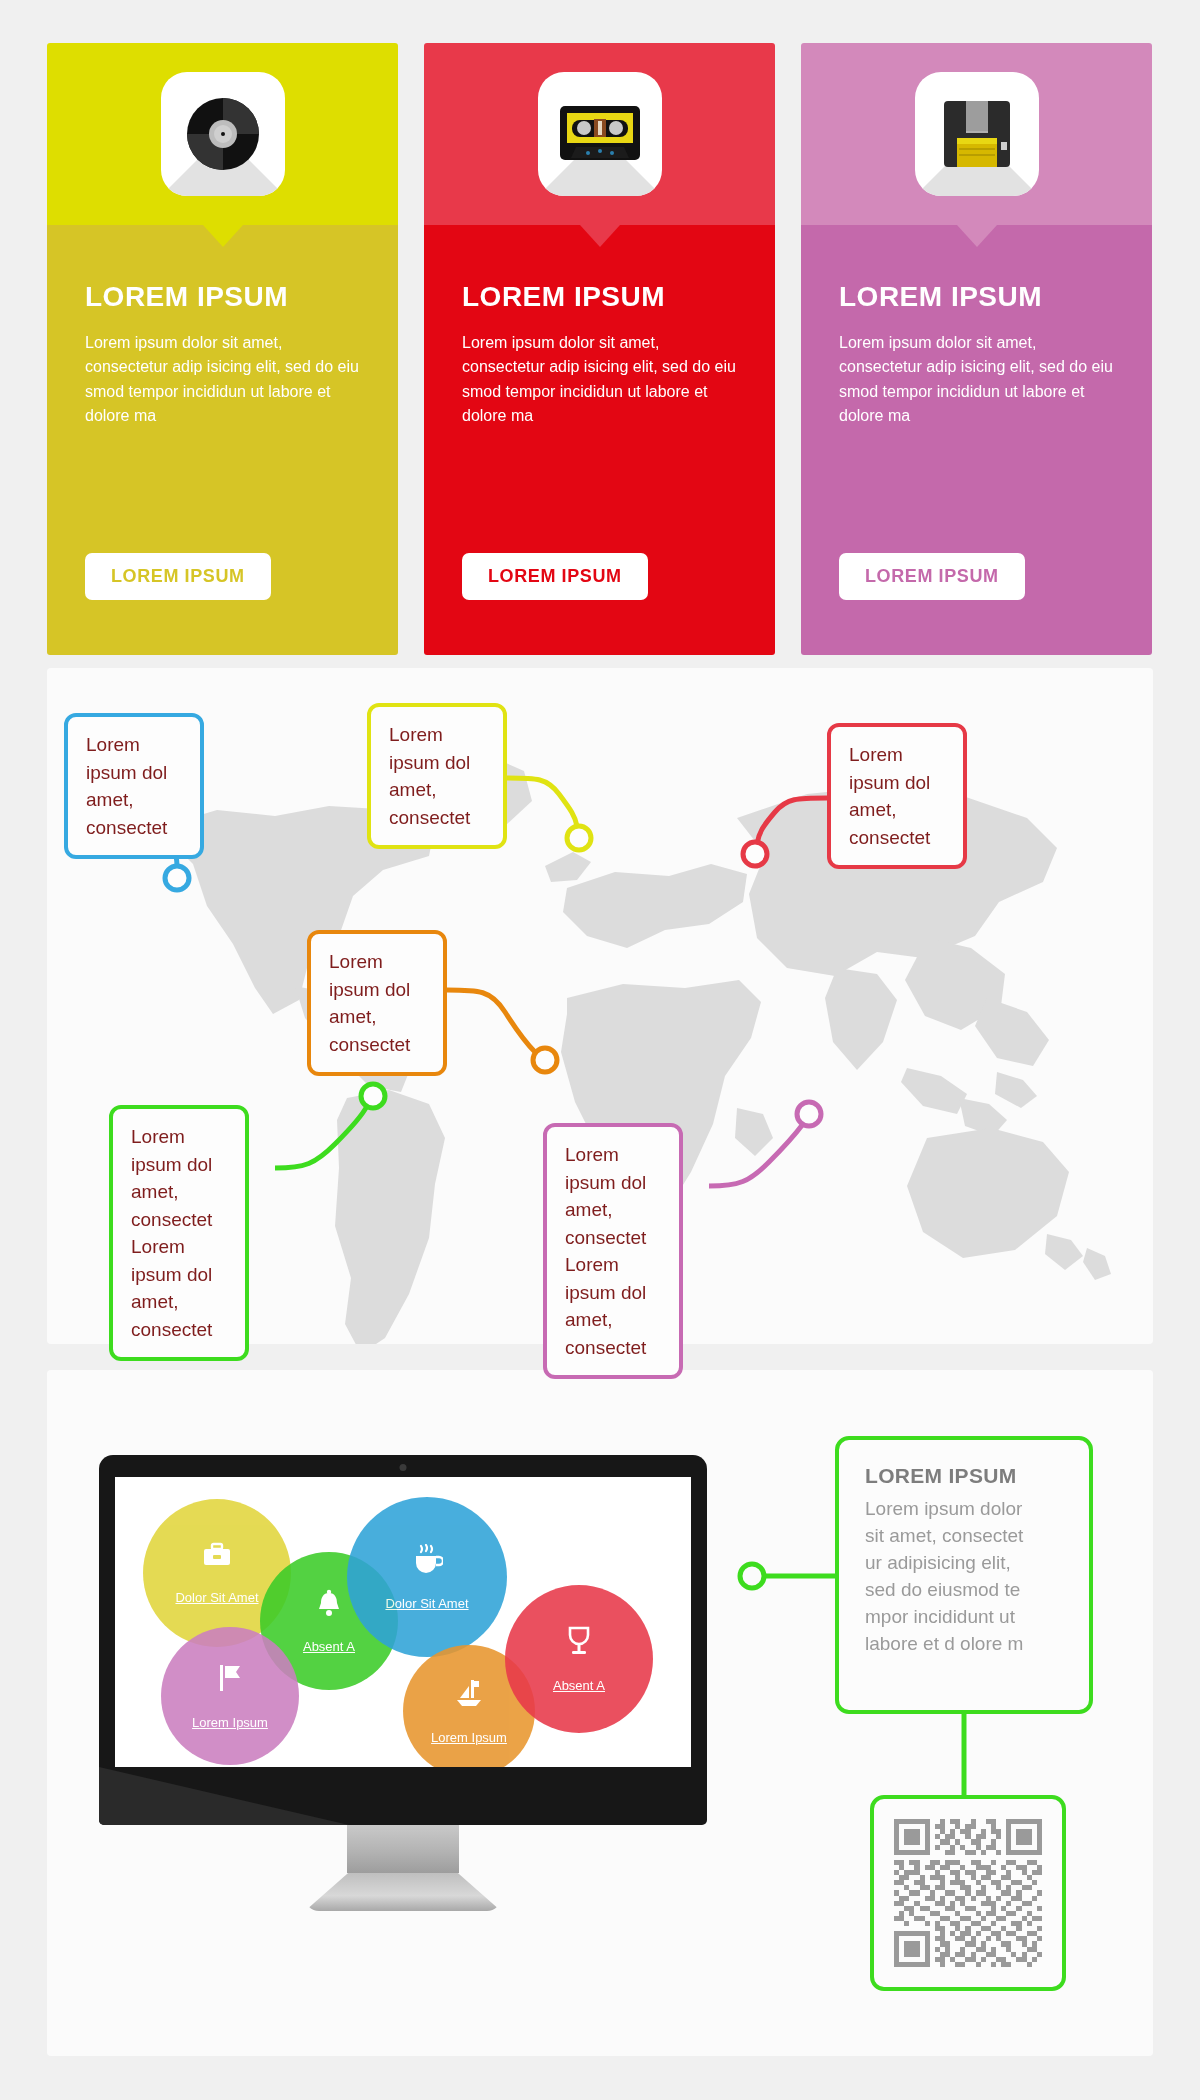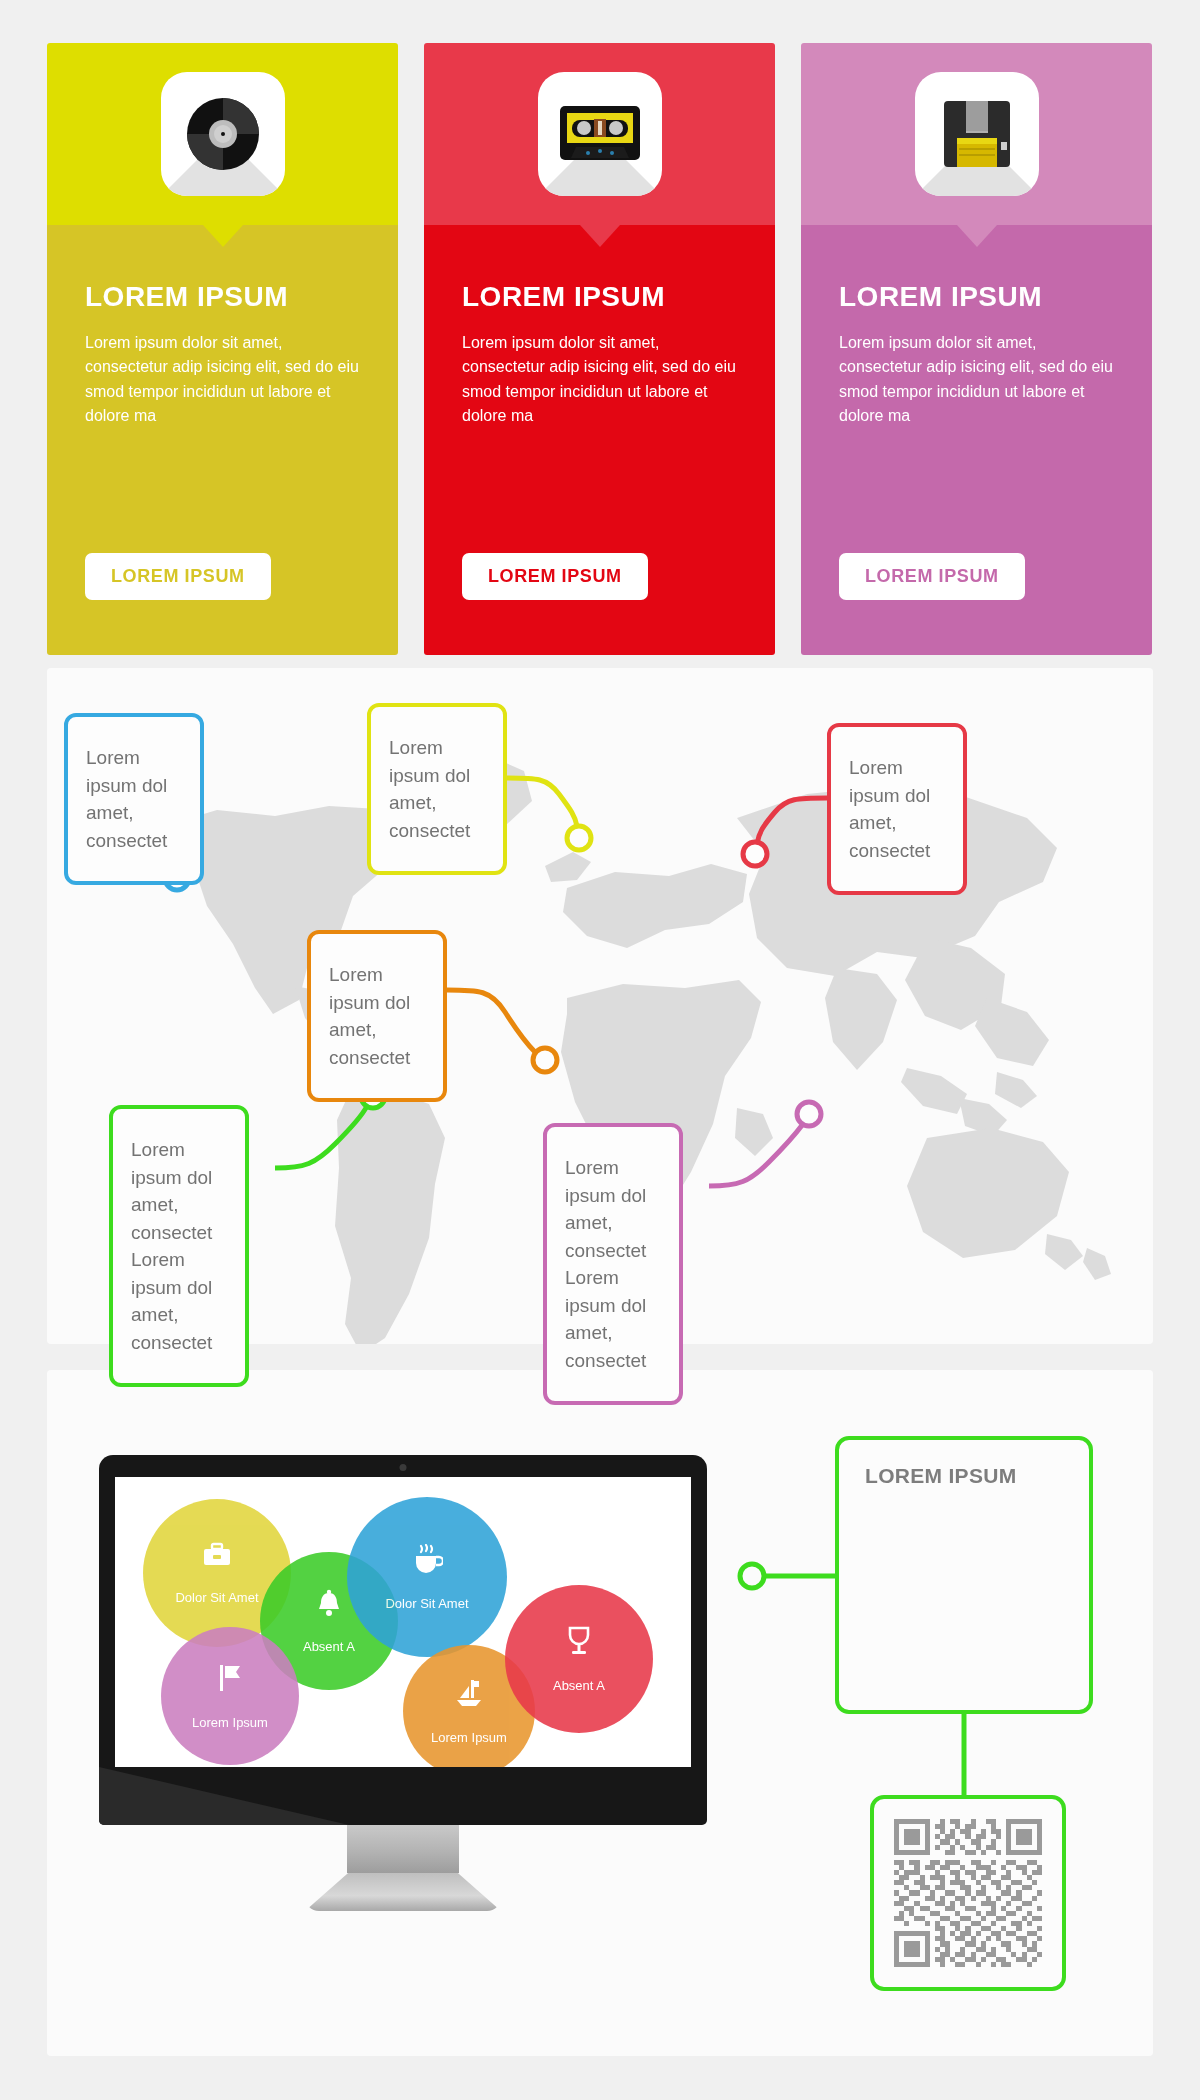--- a/index.html
+++ b/index.html
@@ -103,24 +103,24 @@
     left: 47px; top: 668px;
     width: 1106px; height: 676px;
     background: #fbfbfb;
     border-radius: 4px;
   }
   .map-svg { position: absolute; left: 0; top: 0; }
   .callout {
     position: absolute;
     background: #fdfdfd;
     border-radius: 12px;
-    padding: 27px 18px;
+    padding: 14px 18px;
     font-size: 19px;
     line-height: 1.45;
-    color: #737373;
+    color: #7f1d1d;
     white-space: pre-line;
     z-index: 5;
   }
 
   
   .monitor-panel {
     position: absolute;
     left: 47px; top: 1370px;
     width: 1106px; height: 686px;
     background: #fbfbfb;
@@ -177,21 +177,21 @@
     position: absolute;
     border-radius: 50%;
     display: flex;
     flex-direction: column;
     align-items: center;
     justify-content: center;
     color: #ffffff;
     font-size: 13px;
     opacity: 0.88;
   }
-  .bubble .blabel { margin-top: 22px; white-space: nowrap; }
+  .bubble .blabel { margin-top: 22px; white-space: nowrap; text-decoration: underline; }
 
   .info-box {
     position: absolute;
     left: 835px; top: 1436px;
     width: 258px; height: 278px;
     background: #fcfcfc;
     border: 4px solid #3ddc1e;
     border-radius: 14px;
     padding: 24px 26px;
     z-index: 6;
@@ -459,20 +459,26 @@
 </div>
 
 <svg style="position:absolute; left:0; top:0; width:1200px; height:2100px; pointer-events:none; z-index:5">
   <path d="M760 1576 C780 1576, 790 1576, 800 1576 L835 1576" stroke="#3ddc1e" stroke-width="5" fill="none"></path>
   <circle cx="752" cy="1576" r="12" stroke="#3ddc1e" stroke-width="5" fill="#fbfbfb"></circle>
   <path d="M964 1714 L964 1795" stroke="#3ddc1e" stroke-width="5" fill="none"></path>
 </svg>
 
 <div class="info-box">
   <div class="info-title">LOREM IPSUM</div>
+  <div class="info-text">Lorem ipsum dolor
+sit amet, consectet
+ur adipisicing   elit,
+sed do  eiusmod te
+mpor  incididunt ut
+labore et d olore m</div>
 </div>
 
 <div class="qr-box">
   <svg width="148" height="148" viewBox="0 0 29 29" shape-rendering="crispEdges">
     <rect width="29" height="29" fill="#fcfcfc"></rect>
     <g fill="#9a9a9a">
       <rect x="0" y="0" width="7" height="1"></rect>
         <rect x="0" y="6" width="7" height="1"></rect>
       <rect x="0" y="0" width="1" height="7"></rect>
         <rect x="6" y="0" width="1" height="7"></rect>

